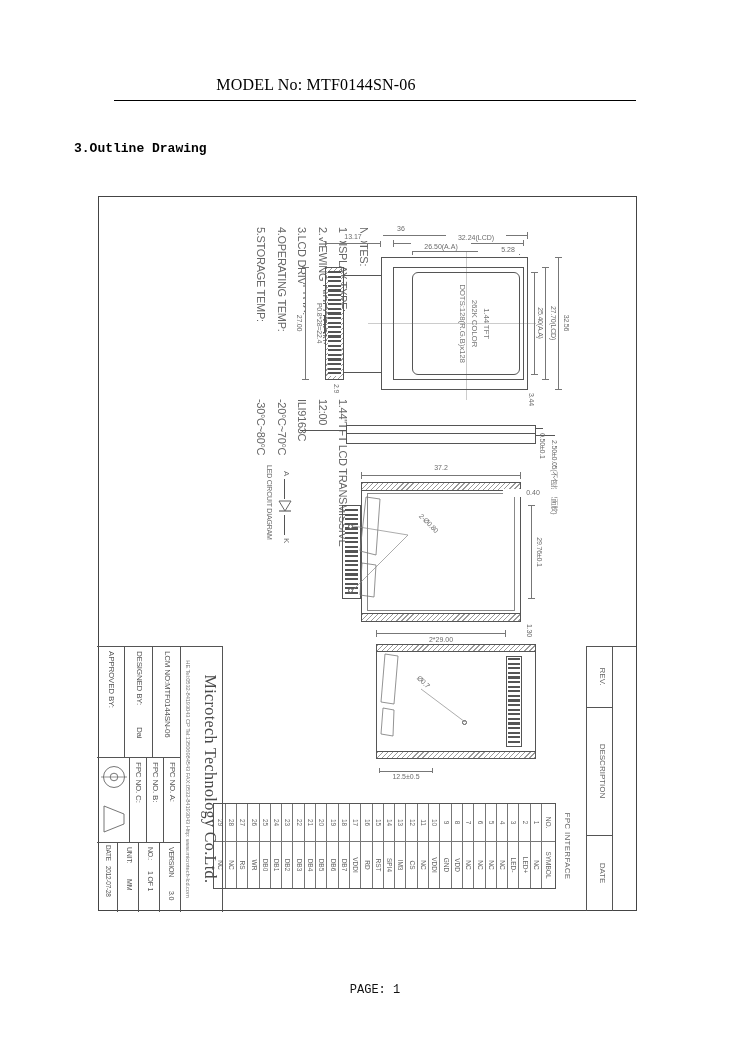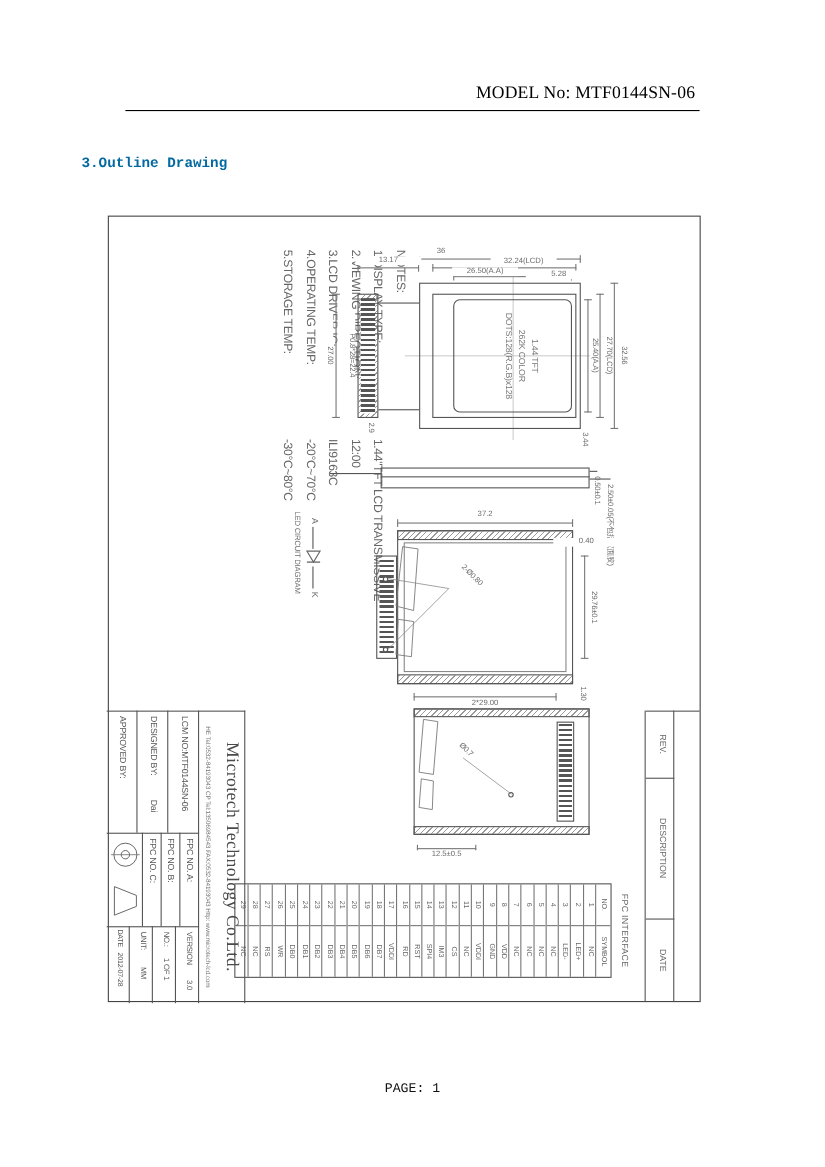--- a/index.html
+++ b/index.html
@@ -1,23 +1,23 @@
 <!DOCTYPE html>
 <html><head>
 <meta charset="utf-8">
 <style>
   html,body { margin:0; padding:0; background:#fff; }
   body { width:750px; height:1061px; position:relative; overflow:hidden;
          font-family:"Liberation Sans", sans-serif; }
 
-  .model-header { position:absolute; top:76px; left:0; width:632px; text-align:right;
+  .model-header { position:absolute; top:76px; left:0; width:632px; text-align:center;
     font-family:"Liberation Serif", serif; font-size:16px; color:#000; letter-spacing:0.2px; }
   .header-rule { position:absolute; top:100px; left:114px; width:522px; border-top:1.7px solid #000; }
   .section-title { position:absolute; top:141px; left:74px; font-family:"Liberation Mono", monospace;
-    font-size:13px; color:#0369a1; font-weight:bold; }
+    font-size:13px; color:#000000; font-weight:bold; }
   .page-footer { position:absolute; top:983px; left:0; width:750px; text-align:center;
     font-family:"Liberation Mono", monospace; font-size:12px; color:#111; }
 
   .sheet-wrap { position:absolute; left:98px; top:196px; width:539px; height:715px; }
   .sheet { position:absolute; left:0; top:0; width:715px; height:539px;
     transform-origin:0 0; transform:rotate(90deg) translateY(-539px);
     border:1px solid #444; box-sizing:border-box; background:#fff; }
 
   .box  { position:absolute; border:1px solid #555; box-sizing:border-box; }
   .boxl { position:absolute; border:0.8px solid #888; box-sizing:border-box; }

